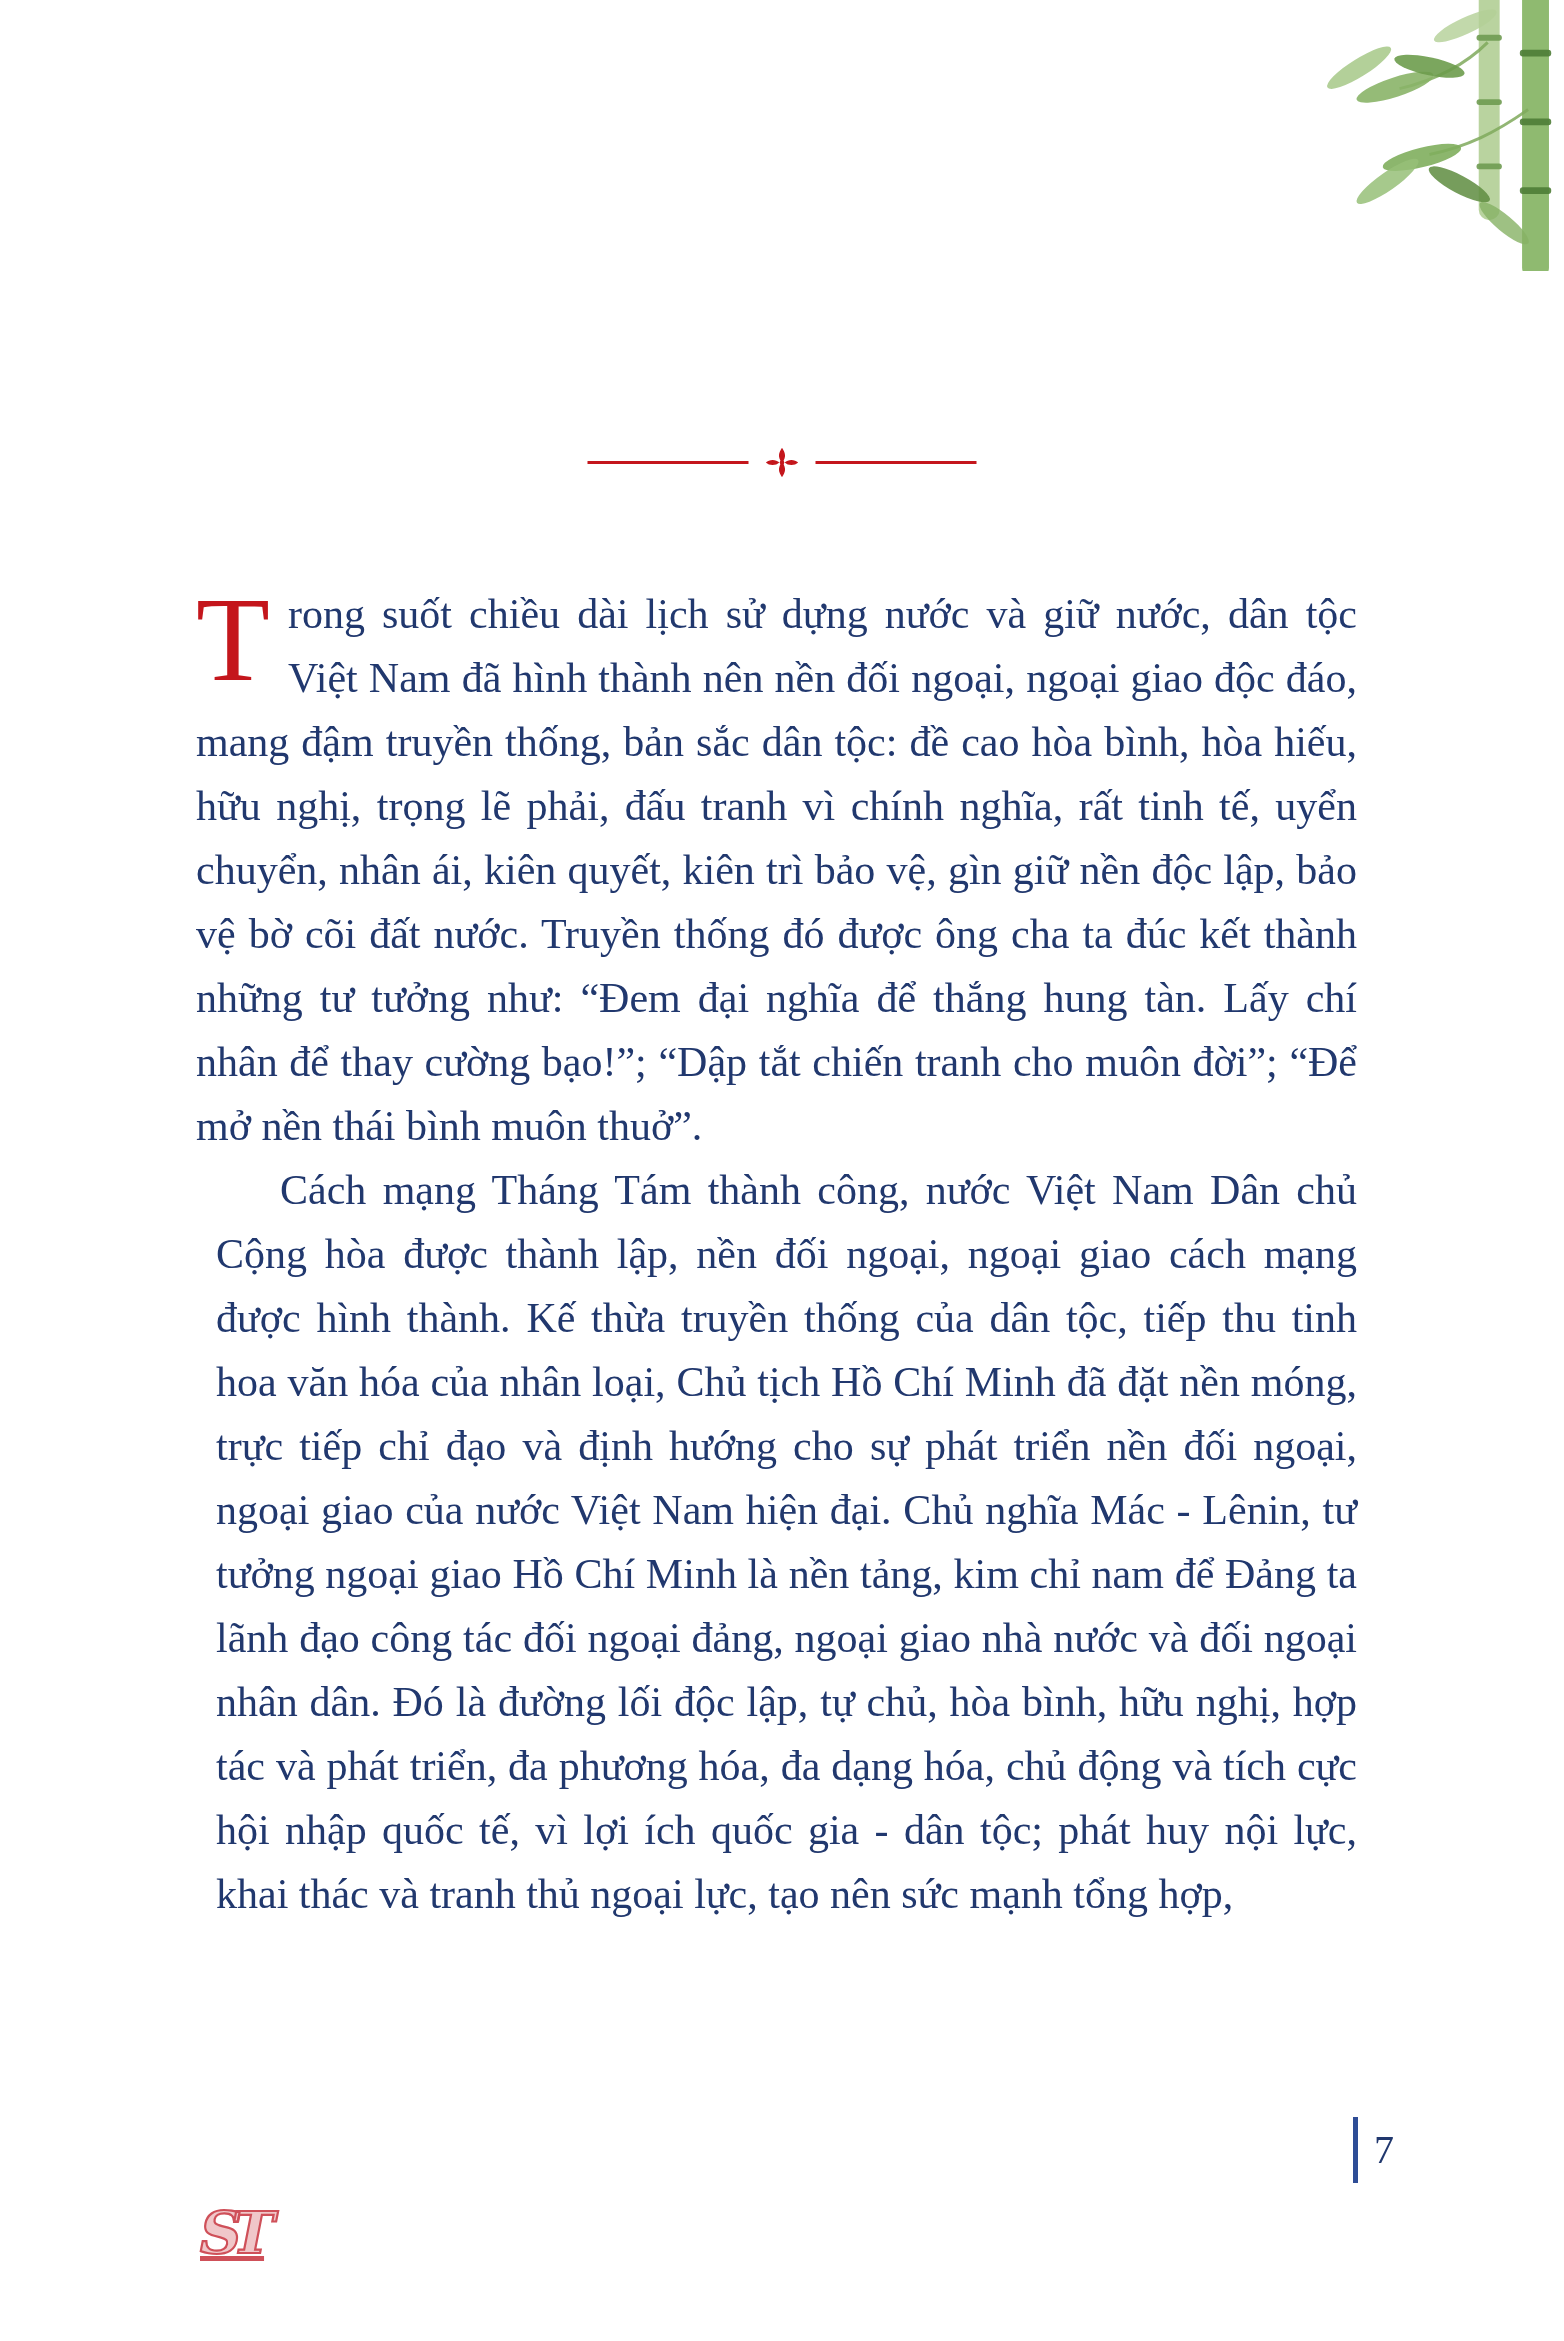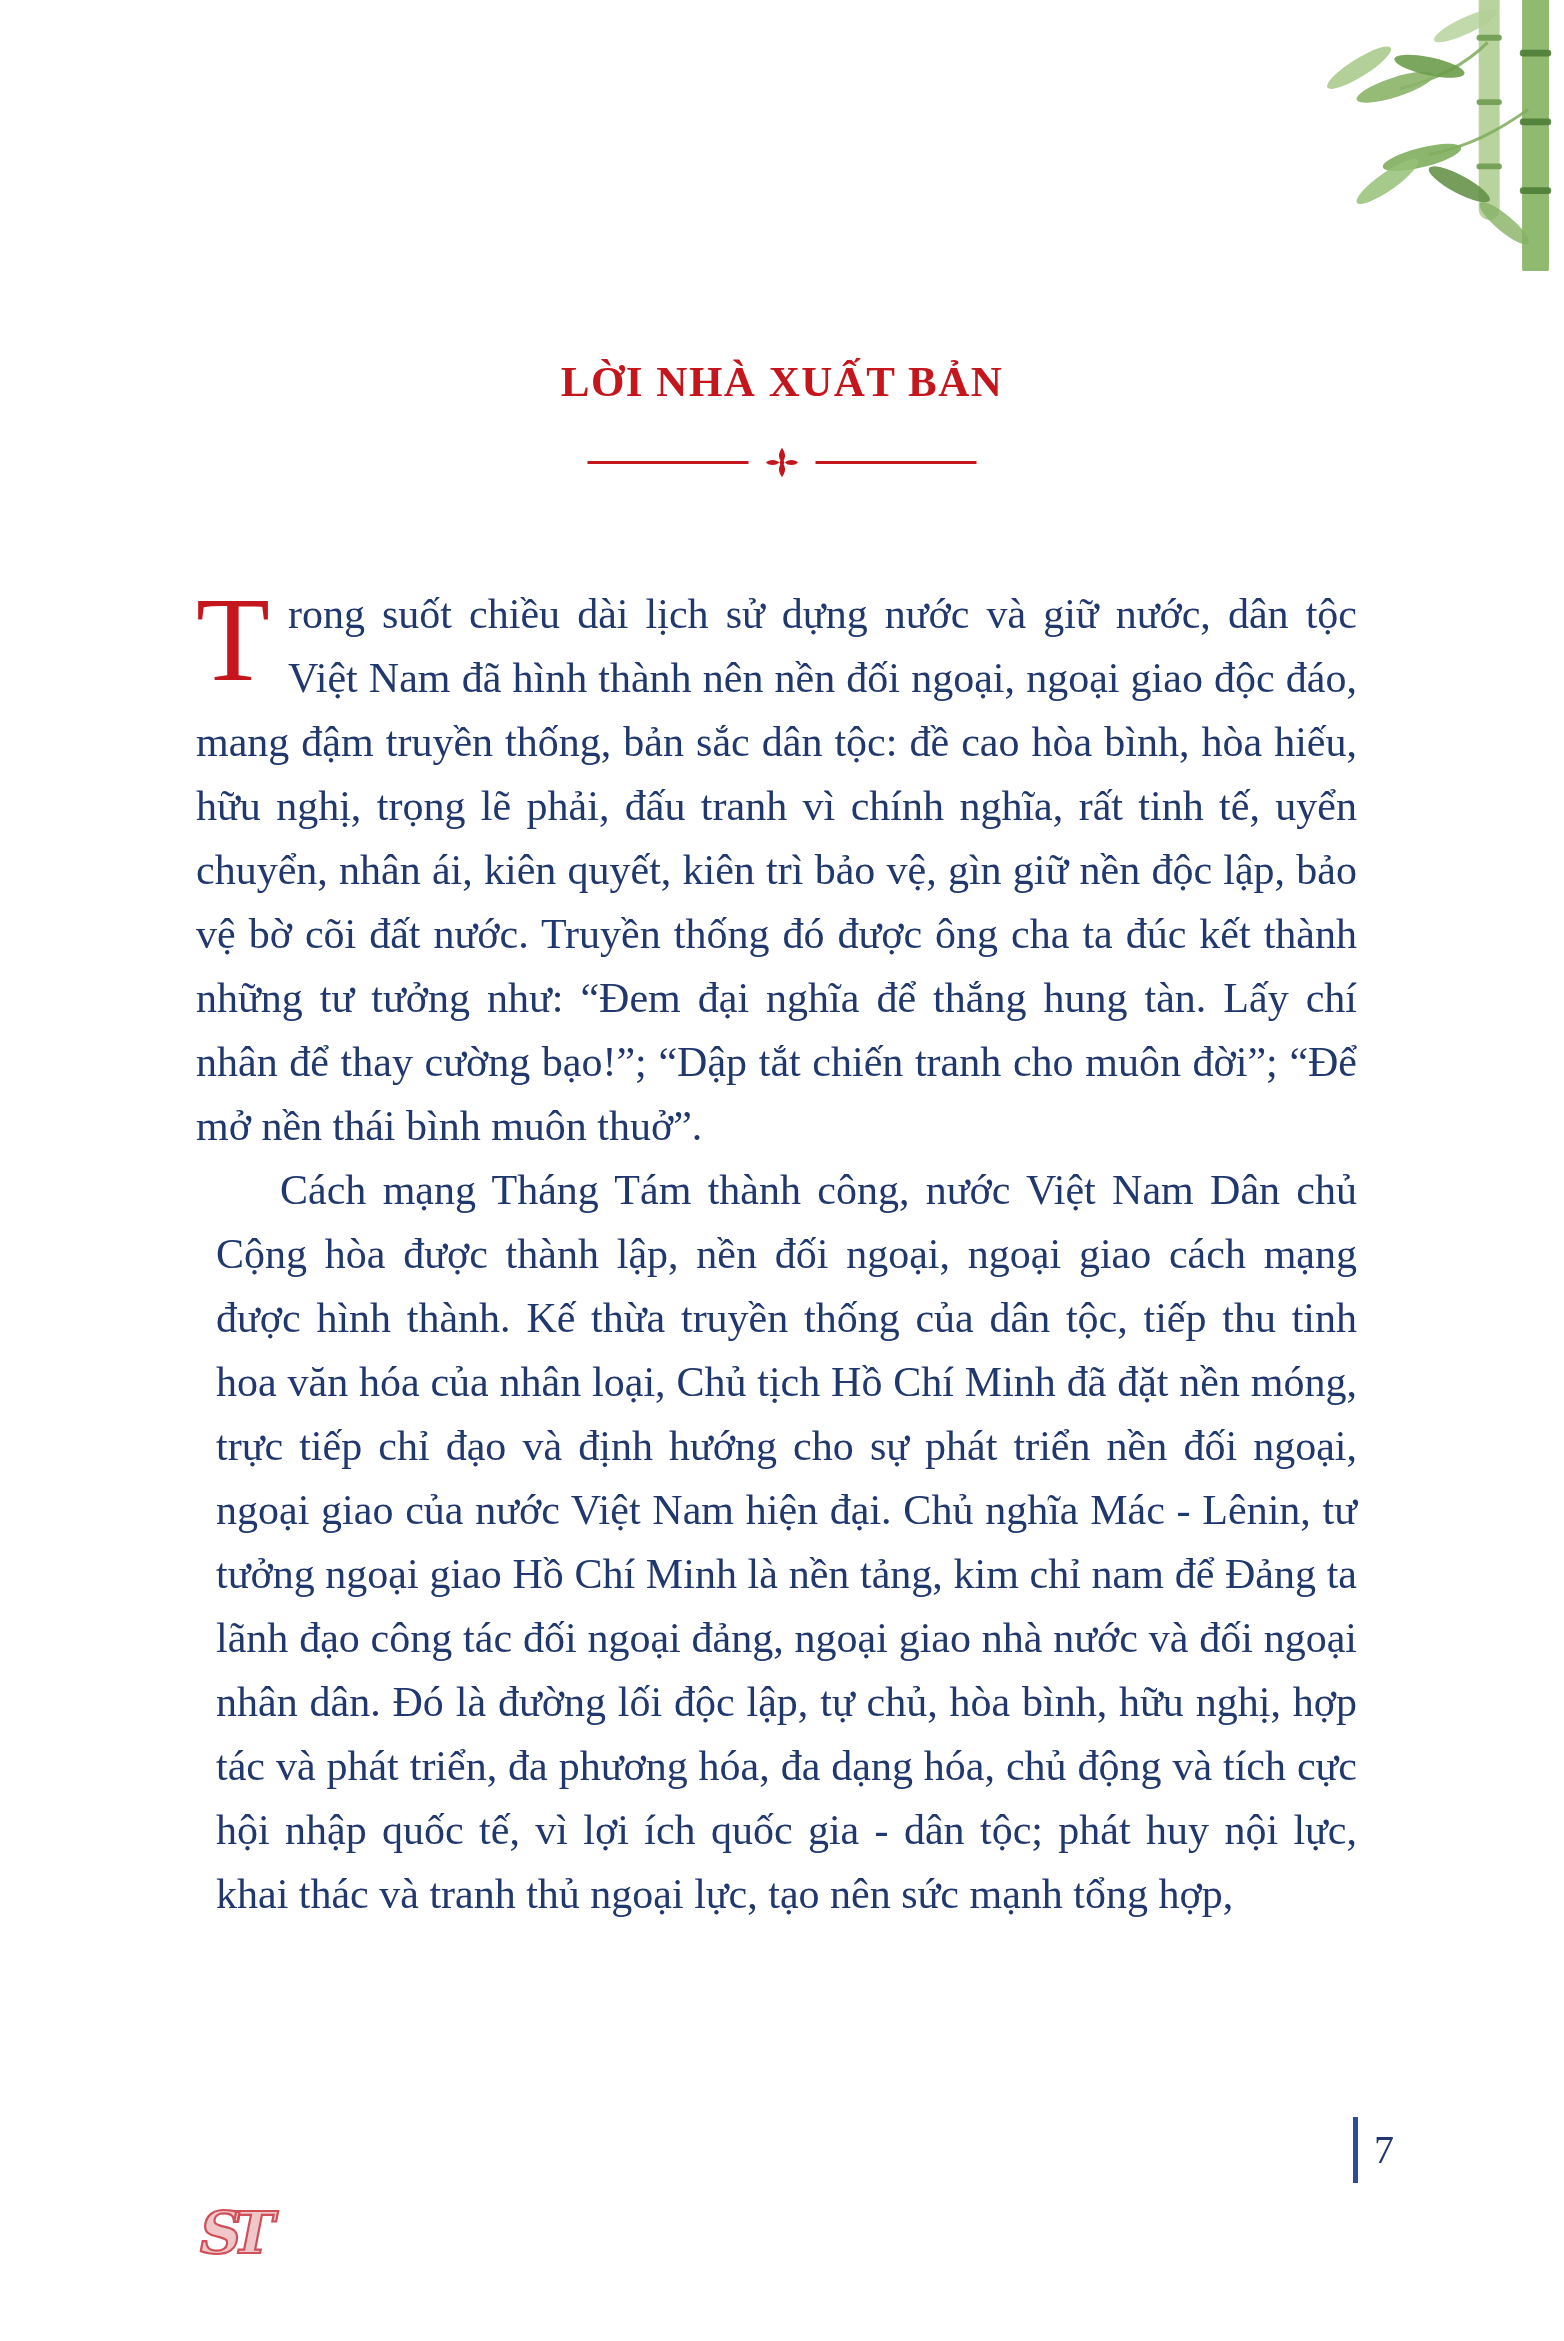--- a/index.html
+++ b/index.html
@@ -76,20 +76,21 @@
 
   .logo{
     position:absolute;left:200px;top:2204px;
     font-family:"DejaVu Serif", serif;
     font-style:italic;
     font-weight:bold;
     font-size:58px;
     line-height:1;
     letter-spacing:-10.5px;
     color:#f0c7c9;
+    text-decoration:underline;
     -webkit-text-stroke:2.2px #cf5059;
   }
 </style>
 </head>
 <body>
 
 <div class="page">
 
   <div class="bamboo">
     <svg viewBox="0 0 440 368" width="329" height="275" xmlns="http://www.w3.org/2000/svg">
@@ -109,21 +110,20 @@
         <ellipse cx="252" cy="94" rx="48" ry="12" fill="#6d9c4c" transform="rotate(12 252 94)" opacity="0.9"></ellipse>
         <ellipse cx="242" cy="216" rx="54" ry="13" fill="#7fae5d" transform="rotate(-14 242 216)" opacity="0.9"></ellipse>
         <ellipse cx="196" cy="248" rx="50" ry="12" fill="#97bf78" transform="rotate(-35 196 248)" opacity="0.85"></ellipse>
         <ellipse cx="292" cy="252" rx="46" ry="12" fill="#5e8c3f" transform="rotate(28 292 252)" opacity="0.85"></ellipse>
         <ellipse cx="300" cy="40" rx="46" ry="11" fill="#b3d096" transform="rotate(-25 300 40)" opacity="0.8"></ellipse>
         <ellipse cx="352" cy="304" rx="42" ry="11" fill="#86b264" transform="rotate(40 352 304)" opacity="0.8"></ellipse>
       </g>
     </svg>
   </div>
 
-  <div class="title">LỜI NHÀ XUẤT BẢN</div>
 
   <div class="divider">
     <span class="line"></span>
     <span class="fleuron">
       <svg viewBox="0 0 64 48" width="43" height="33" xmlns="http://www.w3.org/2000/svg">
         <g fill="#c4161c">
           <path d="M32 2 C27 10 25 15 32 25 C39 15 37 10 32 2Z"></path>
           <path d="M32 46 C27 38 25 33 32 23 C39 33 37 38 32 46Z"></path>
           <path d="M8 24 C13 19 23 19 28 24 C23 29 13 29 8 24Z"></path>
           <path d="M56 24 C51 19 41 19 36 24 C41 29 51 29 56 24Z"></path>

